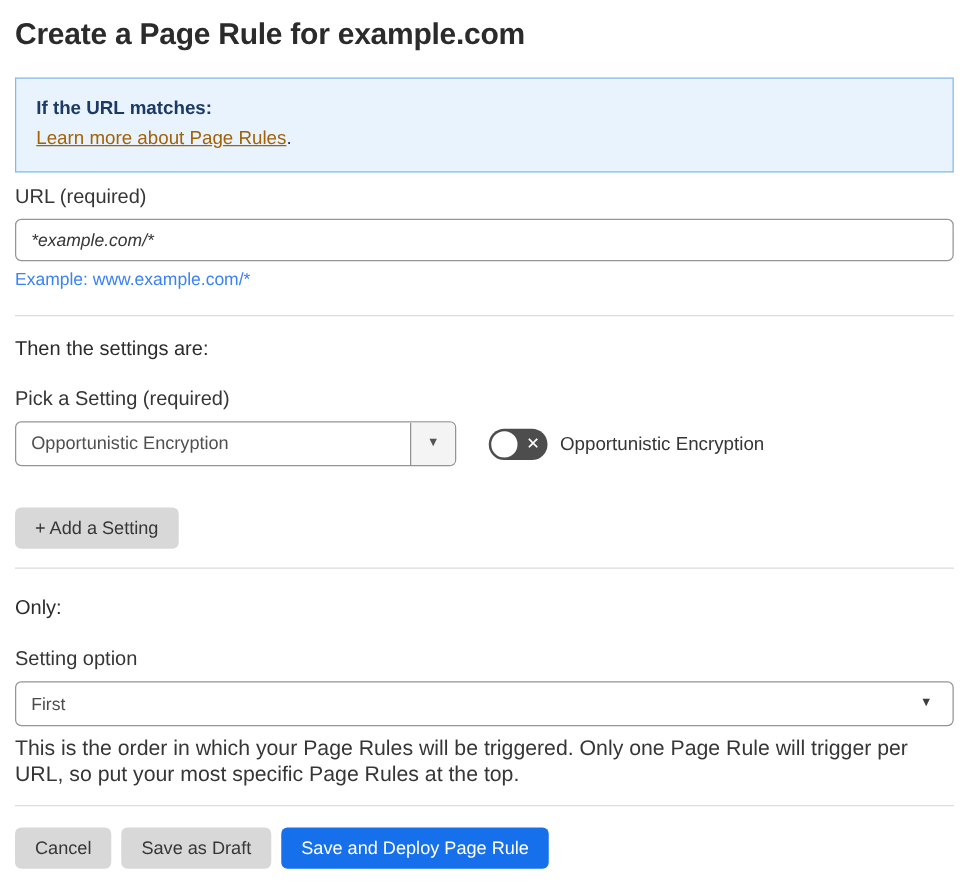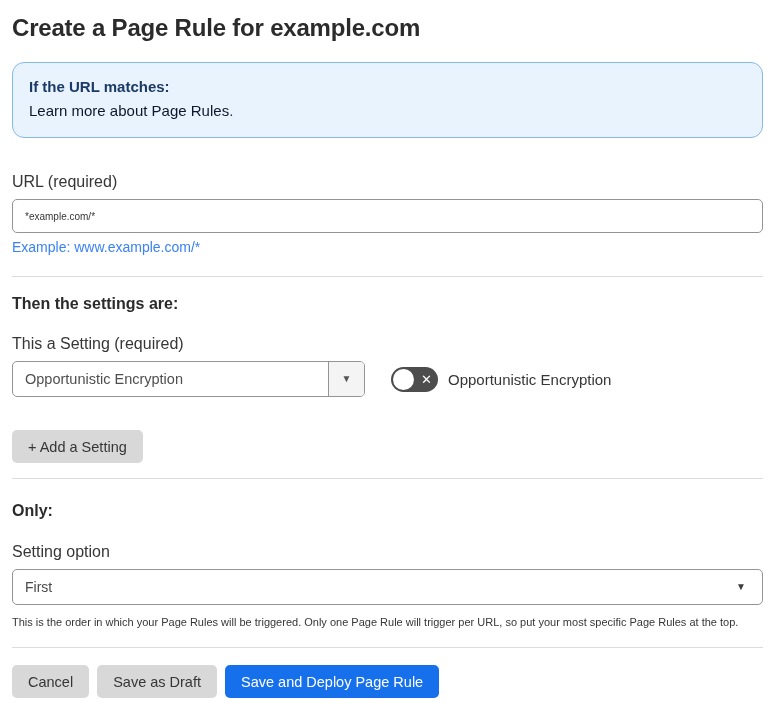--- a/index.html
+++ b/index.html
@@ -17,63 +17,65 @@
     font-size: 24px;
     font-weight: 700;
     color: #2b2b2b;
     margin: 2px 0 20px 0;
     letter-spacing: -0.2px;
   }
   
   .info-box {
     background: #e9f3fd;
     border: 1px solid #84bae9;
-    border-radius: 12px;
+    border-radius: 0;
     padding: 12px 16px 14px 16px;
     font-size: 15px;
     line-height: 24px;
     color: #1c3a66;
-    margin-bottom: 35px;
+    margin-bottom: 11px;
   }
   .info-heading { font-weight: 700; }
   .info-link {
-    color: #0f172a;
+    color: #a16207;
+    text-decoration: underline;
     cursor: pointer;
   }
   
   .field-label {
     font-size: 16px;
     color: #363636;
     margin-bottom: 8px;
   }
   .text-input {
     width: 100%;
     height: 34px;
     border: 1px solid #949494;
     border-radius: 5px;
     padding: 0 12px;
-    font-size: 10px;
+    font-size: 14px;
     font-family: "Liberation Sans", "DejaVu Sans", sans-serif;
     color: #363636;
     background: #ffffff;
     outline: none;
+    font-style: italic;
   }
   .helper-text {
     font-size: 14px;
     color: #3b82f6;
     margin-top: 6px;
   }
   .divider {
     border: none;
     border-top: 1px solid #dcdcdc;
     margin: 21px 0 0 0;
   }
   .section-heading {
     font-size: 16px;
-    font-weight: 700;
+    font-weight: 400;
     color: #2b2b2b;
     margin: 18px 0 0 0;
   }
   
   .settings-row {
     display: flex;
     margin-top: 8px;
   }
   .dropdown {
     display: flex;
@@ -185,21 +187,21 @@
   .select-arrow {
     position: absolute;
     right: 16px;
     top: 50%;
     transform: translateY(-50%);
     font-size: 10px;
     color: #3d3d3d;
     line-height: 1;
   }
   .order-helper {
-    font-size: 11px;
+    font-size: 17px;
     line-height: 21px;
     color: #363636;
     margin-top: 7px;
   }
   .footer-actions {
     display: flex;
     gap: 8px;
     margin: 17px 0 14px 0;
   }
   .mt22 { margin-top: 22px; }
@@ -218,21 +220,21 @@
   </div>
 
   <div class="field-label">URL (required)</div>
   <input class="text-input" type="text" value="*example.com/*" style="">
   <div class="helper-text">Example: www.example.com/*</div>
 
   <hr class="divider">
 
   <div class="section-heading">Then the settings are:</div>
 
-  <div class="field-label mt22">This a Setting (required)</div>
+  <div class="field-label mt22">Pick a Setting (required)</div>
 
   <div class="settings-row">
     <div class="dropdown">
       <div class="dropdown-value">Opportunistic Encryption</div>
       <div class="dropdown-arrow-btn">
         <span class="arrow-glyph">▼</span>
       </div>
     </div>
     <div class="toggle-wrap">
       <div class="toggle">

